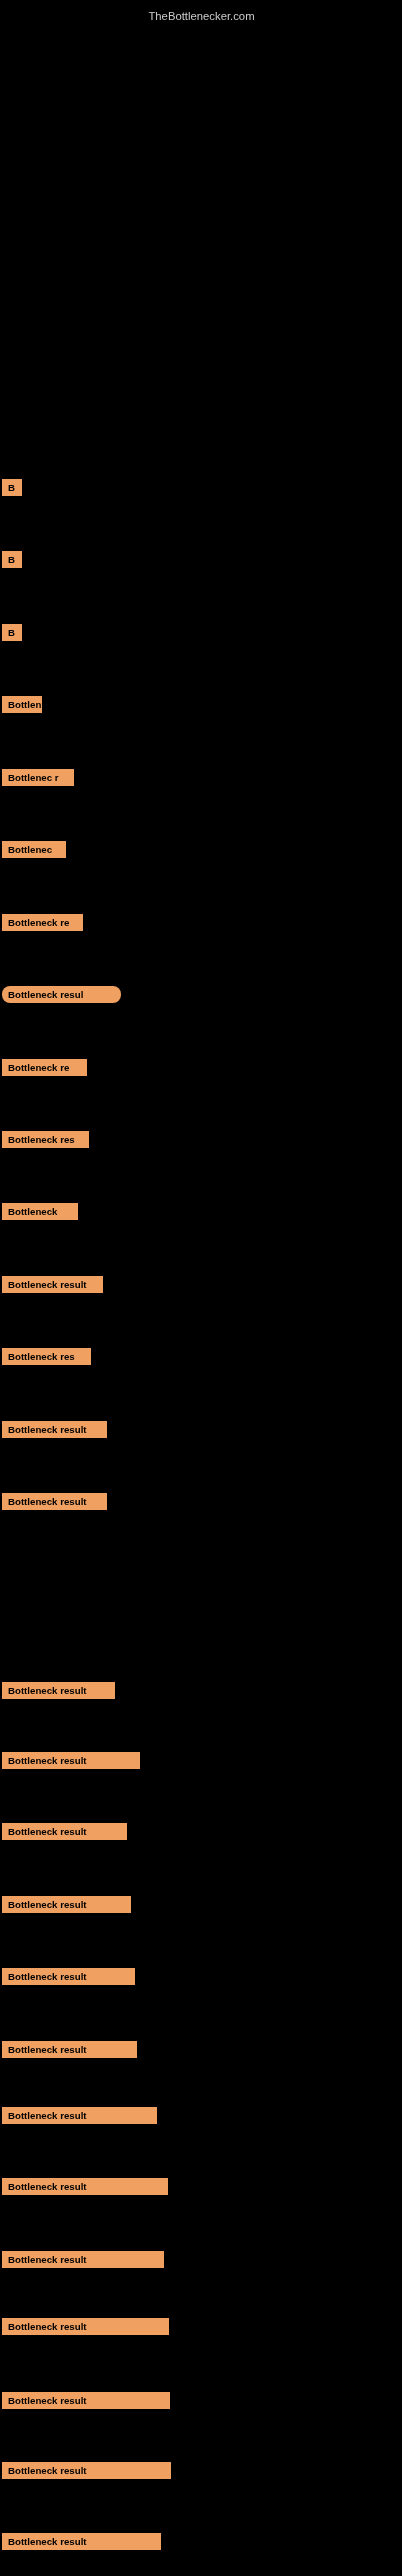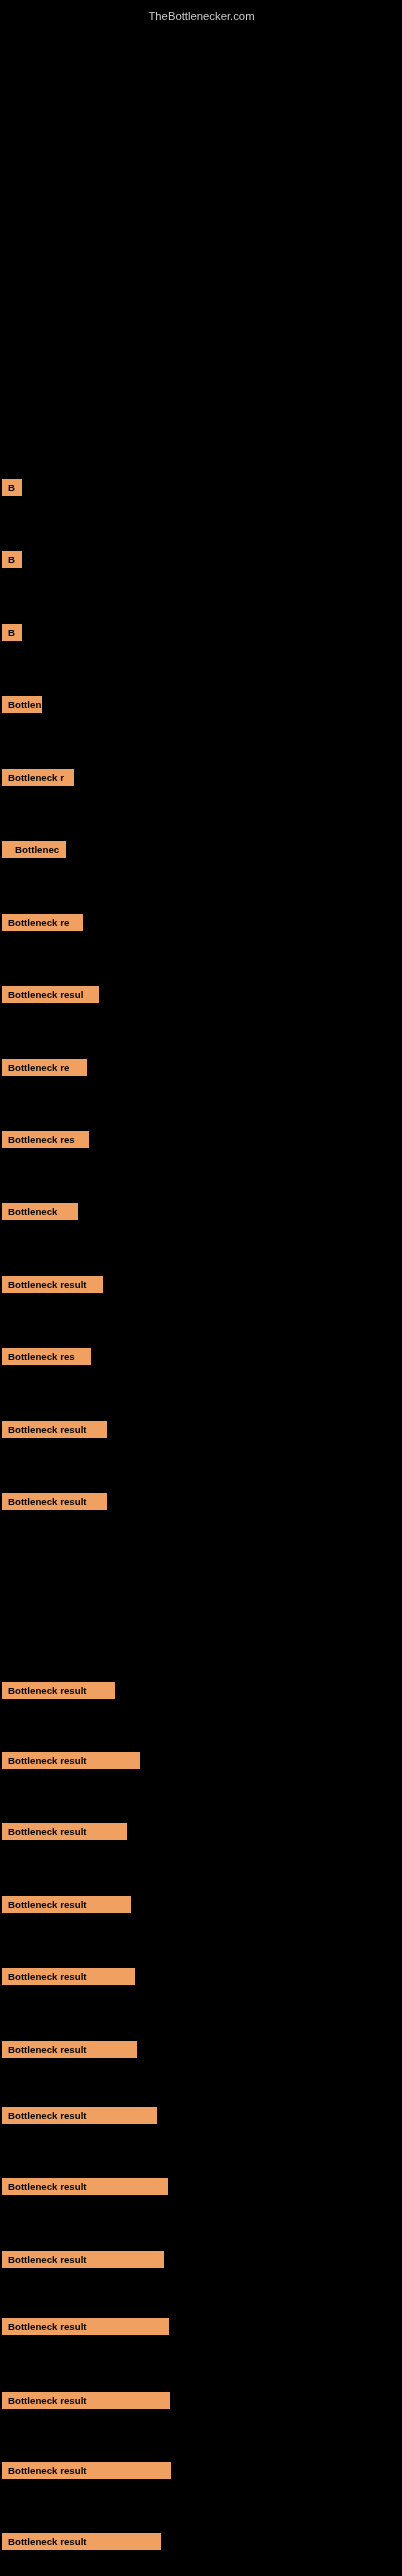--- a/index.html
+++ b/index.html
@@ -36,24 +36,24 @@
 </head>
 <body>
 
 <span class="site-title">TheBottlenecker.com</span>
 
 <div id="labels-container">
     <div class="bottleneck-label" style="top: 479px; width: 20px; overflow: hidden; white-space: nowrap;">B</div>
     <div class="bottleneck-label" style="top: 551px; width: 20px; overflow: hidden; white-space: nowrap;">B</div>
     <div class="bottleneck-label" style="top: 624px; width: 20px; overflow: hidden; white-space: nowrap;">B</div>
     <div class="bottleneck-label" style="top: 696px; width: 40px; overflow: hidden; white-space: nowrap;">Bottlen</div>
-    <div class="bottleneck-label" style="top: 769px; width: 72px; overflow: hidden; white-space: nowrap;">Bottleneck r</div>
-    <div class="bottleneck-label" style="top: 841px; width: 64px; overflow: hidden; white-space: nowrap; text-align: right;">Bottlenec</div>
+    <div class="bottleneck-label" style="top: 769px; width: 72px; overflow: hidden; white-space: nowrap;">Bottlenec r</div>
+    <div class="bottleneck-label" style="top: 841px; width: 64px; overflow: hidden; white-space: nowrap;">Bottlenec</div>
     <div class="bottleneck-label" style="top: 914px; width: 81px; overflow: hidden; white-space: nowrap;">Bottleneck re</div>
-    <div class="bottleneck-label" style="top: 986px; width: 97px; overflow: hidden; white-space: nowrap;">Bottleneck resul</div>
+    <div class="bottleneck-label" style="top: 986px; width: 119px; overflow: hidden; white-space: nowrap; border-radius: 8px;">Bottleneck resul</div>
     <div class="bottleneck-label" style="top: 1059px; width: 85px; overflow: hidden; white-space: nowrap;">Bottleneck re</div>
     <div class="bottleneck-label" style="top: 1131px; width: 87px; overflow: hidden; white-space: nowrap;">Bottleneck res</div>
     <div class="bottleneck-label" style="top: 1203px; width: 76px; overflow: hidden; white-space: nowrap;">Bottleneck</div>
     <div class="bottleneck-label" style="top: 1276px; width: 101px; overflow: hidden; white-space: nowrap;">Bottleneck result</div>
     <div class="bottleneck-label" style="top: 1348px; width: 89px; overflow: hidden; white-space: nowrap;">Bottleneck res</div>
     <div class="bottleneck-label" style="top: 1421px; width: 105px; overflow: hidden; white-space: nowrap;">Bottleneck result</div>
     <div class="bottleneck-label" style="top: 1493px; width: 105px; overflow: hidden; white-space: nowrap;">Bottleneck result</div>
     <div class="bottleneck-label" style="top: 1682px; width: 113px; overflow: hidden; white-space: nowrap;">Bottleneck result</div>
     <div class="bottleneck-label" style="top: 1752px; width: 138px; overflow: hidden; white-space: nowrap;">Bottleneck result</div>
     <div class="bottleneck-label" style="top: 1823px; width: 125px; overflow: hidden; white-space: nowrap;">Bottleneck result</div>

